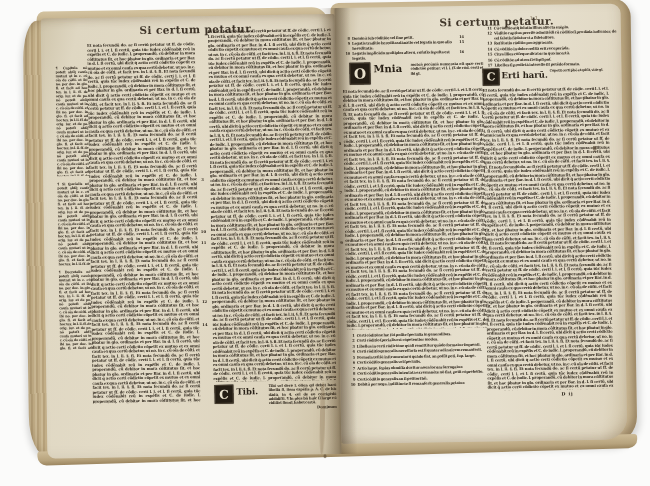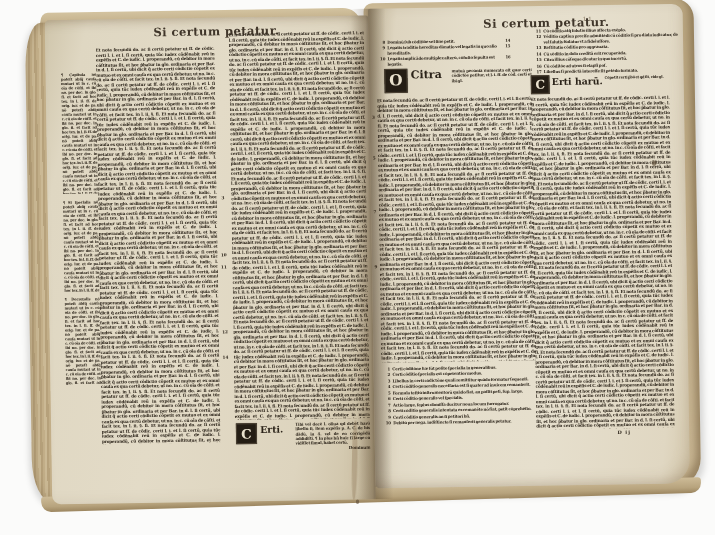--- a/index.html
+++ b/index.html
@@ -86,21 +86,21 @@
 
     <div class="abs gapnum" style="left:171px; top:169px;">3</div>
     <div class="abs gapnum" style="left:171px; top:221px;">10</div>
     <div class="abs gapnum" style="left:171px; top:232px;">11</div>
     <div class="abs gapnum" style="left:171px; top:291px;">12</div>
     <div class="abs gapnum" style="left:171px; top:314px;">14</div>
 
     <div class="abs dense fs38" style="left:183px; top:22px; width:123px; height:352px;">Et nota ſecundū do. ac ſi certū petatur ut ff. de cōdic. certi l. i. et l. ſi certū, quia tūc iudex cōdēnabit reū in expēſis et C. de iudic. l. properandū, cū debitor in mora cōſtitutus ſit, et hoc p̄batur in glo. ordinaria et per Bar. in d. l. ſi certū, ubi dicit q̄ actio certi cōdictio cōpetit ex mutuo et ex omni cauſa ex qua certū debetur, ut no. in c. cū oīa de cōſti. et facit tex. in l. ii. §. fi. Et nota ſecundū do. ac ſi certū petatur ut ff. de cōdic. certi l. i. et l. ſi certū, quia tūc iudex cōdēnabit reū in expēſis et C. de iudic. l. properandū, cū debitor in mora cōſtitutus ſit, et hoc p̄batur in glo. ordinaria et per Bar. in d. l. ſi certū, ubi dicit q̄ actio certi cōdictio cōpetit ex mutuo et ex omni cauſa ex qua certū debetur, ut no. in c. cū oīa de cōſti. et facit tex. in l. ii. §. fi. Et nota ſecundū do. ac ſi certū petatur ut ff. de cōdic. certi l. i. et l. ſi certū, quia tūc iudex cōdēnabit reū in expēſis et C. de iudic. l. properandū, cū debitor in mora cōſtitutus ſit, et hoc p̄batur in glo. ordinaria et per Bar. in d. l. ſi certū, ubi dicit q̄ actio certi cōdictio cōpetit ex mutuo et ex omni cauſa ex qua certū debetur, ut no. in c. cū oīa de cōſti. et facit tex. in l. ii. §. fi. Et nota ſecundū do. ac ſi certū petatur ut ff. de cōdic. certi l. i. et l. ſi certū, quia tūc iudex cōdēnabit reū in expēſis et C. de iudic. l. properandū, cū debitor in mora cōſtitutus ſit, et hoc p̄batur in glo. ordinaria et per Bar. in d. l. ſi certū, ubi dicit q̄ actio certi cōdictio cōpetit ex mutuo et ex omni cauſa ex qua certū debetur, ut no. in c. cū oīa de cōſti. et facit tex. in l. ii. §. fi. Et nota ſecundū do. ac ſi certū petatur ut ff. de cōdic. certi l. i. et l. ſi certū, quia tūc iudex cōdēnabit reū in expēſis et C. de iudic. l. properandū, cū debitor in mora cōſtitutus ſit, et hoc p̄batur in glo. ordinaria et per Bar. in d. l. ſi certū, ubi dicit q̄ actio certi cōdictio cōpetit ex mutuo et ex omni cauſa ex qua certū debetur, ut no. in c. cū oīa de cōſti. et facit tex. in l. ii. §. fi. Et nota ſecundū do. ac ſi certū petatur ut ff. de cōdic. certi l. i. et l. ſi certū, quia tūc iudex cōdēnabit reū in expēſis et C. de iudic. l. properandū, cū debitor in mora cōſtitutus ſit, et hoc p̄batur in glo. ordinaria et per Bar. in d. l. ſi certū, ubi dicit q̄ actio certi cōdictio cōpetit ex mutuo et ex omni cauſa ex qua certū debetur, ut no. in c. cū oīa de cōſti. et facit tex. in l. ii. §. fi. Et nota ſecundū do. ac ſi certū petatur ut ff. de cōdic. certi l. i. et l. ſi certū, quia tūc iudex cōdēnabit reū in expēſis et C. de iudic. l. properandū, cū debitor in mora cōſtitutus ſit, et hoc p̄batur in glo. ordinaria et per Bar. in d. l. ſi certū, ubi dicit q̄ actio certi cōdictio cōpetit ex mutuo et ex omni cauſa ex qua certū debetur, ut no. in c. cū oīa de cōſti. et facit tex. in l. ii. §. fi. Et nota ſecundū do. ac ſi certū petatur ut ff. de cōdic. certi l. i. et l. ſi certū, quia tūc iudex cōdēnabit reū in expēſis et C. de iudic. l. properandū, cū debitor in mora cōſtitutus ſit, et hoc p̄batur in glo. ordinaria et per Bar. in d. l. ſi certū, ubi dicit q̄ actio certi cōdictio cōpetit ex mutuo et ex omni cauſa ex qua certū debetur, ut no. in c. cū oīa de cōſti. et facit tex. in l. ii. §. fi. Et nota ſecundū do. ac ſi certū petatur ut ff. de cōdic. certi l. i. et l. ſi certū, quia tūc iudex cōdēnabit reū in expēſis et C. de iudic. l. properandū, cū debitor in mora cōſtitutus ſit, et hoc p̄batur in glo. ordinaria et per Bar. in d. l. ſi certū, ubi dicit q̄ actio certi cōdictio cōpetit ex mutuo et ex omni cauſa ex qua certū debetur, ut no. in c. cū oīa de cōſti. et facit tex. in l. ii. §. fi. Et nota ſecundū do. ac ſi certū petatur ut ff. de cōdic. certi l. i. et l. ſi certū, quia tūc iudex cōdēnabit reū in expēſis et C. de iudic. l. properandū, cū debitor in mora cōſtitutus ſit, et hoc p̄batur in glo. ordinaria et per Bar. in d. l. ſi certū, ubi dicit q̄ actio certi cōdictio cōpetit ex mutuo et ex omni cauſa ex qua certū debetur, ut no. in c. cū oīa de cōſti. et facit tex. in l. ii. §. fi. Et nota ſecundū do. ac ſi certū petatur ut ff. de cōdic. certi l. i. et l. ſi certū, quia tūc iudex cōdēnabit reū in expēſis et C. de iudic. l. properandū, cū debitor in mora cōſtitutus ſit, et hoc p̄batur in glo. ordinaria et per Bar. in d. l. ſi certū, ubi dicit q̄ actio certi cōdictio cōpetit ex mutuo et ex omni cauſa ex qua certū debetur, ut no. in c. cū oīa de cōſti. et facit tex. in l. ii. §. fi. Et nota ſecundū do. ac ſi certū petatur ut ff. de cōdic. certi l. i. et l. ſi certū, quia tūc iudex cōdēnabit reū in expēſis et C. de iudic. l. properandū, cū debitor in mora cōſtitutus ſit, et hoc p̄batur in glo. ordinaria et per Bar. in d. l. ſi certū, ubi dicit q̄ actio certi cōdictio cōpetit ex mutuo et ex omni cauſa ex qua certū debetur, ut no. in c. cū oīa de cōſti. et facit tex. in l. ii. §. fi. Et nota ſecundū do. ac ſi certū petatur ut ff. de cōdic. certi l. i. et l. ſi certū, quia tūc iudex cōdēnabit reū in expēſis et C. de iudic. l. properandū, cū debitor in mora cōſtitutus ſit, et hoc p̄batur in glo. ordinaria et per Bar. in d. l. ſi certū, ubi dicit q̄ actio certi cōdictio cōpetit ex mutuo et ex omni cauſa ex qua certū debetur, ut no. in c. cū oīa de cōſti. et facit tex. in l. ii. §. fi. Et nota ſecundū do. ac ſi certū petatur ut ff. de cōdic. certi l. i. et l. ſi certū, quia tūc iudex cōdēnabit reū in expēſis et C. de iudic. l. properandū, cū debitor in mora cōſtitutus ſit, et hoc p̄batur in glo. ordinaria et per Bar. in d. l. ſi certū, ubi dicit q̄ actio certi cōdictio cōpetit ex mutuo et ex omni cauſa ex qua certū debetur, ut no. in c. cū oīa de cōſti. et facit tex. in l. ii. §. fi. Et nota ſecundū do. ac ſi certū petatur ut ff. de cōdic. certi l. i. et l. ſi certū, quia tūc iudex cōdēnabit reū in expēſis et C. de iudic. l. properandū, cū debitor in mora cōſtitutus ſit, et hoc p̄batur in glo. ordinaria et per Bar. in d. l. ſi certū, ubi dicit q̄ actio certi cōdictio cōpetit ex mutuo et ex omni cauſa ex qua certū debetur, ut no. in c. cū oīa de cōſti. et facit tex. in l. ii. §. fi.</div>
 
     <div class="abs wi" style="left:184px; top:377px; width:19px; height:19px; font-size:12px;">C</div>
-    <div class="abs iw" style="left:206px; top:379px; font-size:8.5px;">Erti.</div>
+    <div class="abs iw" style="left:206px; top:379px; font-size:8.5px;">Tibi.</div>
     <div class="abs dense fs36" style="left:238px; top:377px; width:68px; height:21px;">Tibi vel decē l. oliua qd debet harū libellū ſi, item expēſis p. A. C. de his dādū, in 4. vel de eo corrigēdū addidiſti. ¶ In plus bn̄ huic ſi large cū vidiſſet ſimul, habet certū.</div>
     <div class="abs dense fs38" style="left:246px; top:399px; width:60px; text-align:right;">Dominum</div>
 
     <div class="abs stain" style="left:289px; top:376px; width:5px; height:72px; transform:rotate(2deg);"></div>
 
     <div class="abs hdr" style="left:392px; top:12px; width:160px;">Si certum petatur.</div>
     <div class="abs pagenum" style="left:505px; top:12px; width:24px;">11</div>
 
     <div class="abs dense fs36" style="left:317px; top:31px; width:122px;">
       <div class="li">
@@ -145,21 +145,21 @@
           <span class="n">16</span>
           <span class="t">Cū cōditōe ad utros ſi elapſi poſ.</span>
         </div>
       <div class="li">
           <span class="n">17</span>
           <span class="t">Libellus ſi predictā intereſſe ſit petēdo formato.</span>
         </div>
     </div>
 
     <div class="abs wi" style="left:324px; top:57px; width:21px; height:22px; font-size:14px;">O</div>
-    <div class="abs iw" style="left:348px; top:58px; font-size:10px;">Citra</div>
+    <div class="abs iw" style="left:348px; top:58px; font-size:10px;">Mnia</div>
     <div class="abs dense fs36" style="left:385px; top:58px; width:73px; height:25px;">mutuā pecūniā numerata eſt quæ certi cōdictōe petitur, vt l. i. ff. de cōd. certi et ibi gl.</div>
 
     <div class="abs dense fs38" style="left:317px; top:84px; width:141px; height:240px;">Et nota ſecundū do. ac ſi certū petatur ut ff. de cōdic. certi l. i. et l. ſi certū, quia tūc iudex cōdēnabit reū in expēſis et C. de iudic. l. properandū, cū debitor in mora cōſtitutus ſit, et hoc p̄batur in glo. ordinaria et per Bar. in d. l. ſi certū, ubi dicit q̄ actio certi cōdictio cōpetit ex mutuo et ex omni cauſa ex qua certū debetur, ut no. in c. cū oīa de cōſti. et facit tex. in l. ii. §. fi. Et nota ſecundū do. ac ſi certū petatur ut ff. de cōdic. certi l. i. et l. ſi certū, quia tūc iudex cōdēnabit reū in expēſis et C. de iudic. l. properandū, cū debitor in mora cōſtitutus ſit, et hoc p̄batur in glo. ordinaria et per Bar. in d. l. ſi certū, ubi dicit q̄ actio certi cōdictio cōpetit ex mutuo et ex omni cauſa ex qua certū debetur, ut no. in c. cū oīa de cōſti. et facit tex. in l. ii. §. fi. Et nota ſecundū do. ac ſi certū petatur ut ff. de cōdic. certi l. i. et l. ſi certū, quia tūc iudex cōdēnabit reū in expēſis et C. de iudic. l. properandū, cū debitor in mora cōſtitutus ſit, et hoc p̄batur in glo. ordinaria et per Bar. in d. l. ſi certū, ubi dicit q̄ actio certi cōdictio cōpetit ex mutuo et ex omni cauſa ex qua certū debetur, ut no. in c. cū oīa de cōſti. et facit tex. in l. ii. §. fi. Et nota ſecundū do. ac ſi certū petatur ut ff. de cōdic. certi l. i. et l. ſi certū, quia tūc iudex cōdēnabit reū in expēſis et C. de iudic. l. properandū, cū debitor in mora cōſtitutus ſit, et hoc p̄batur in glo. ordinaria et per Bar. in d. l. ſi certū, ubi dicit q̄ actio certi cōdictio cōpetit ex mutuo et ex omni cauſa ex qua certū debetur, ut no. in c. cū oīa de cōſti. et facit tex. in l. ii. §. fi. Et nota ſecundū do. ac ſi certū petatur ut ff. de cōdic. certi l. i. et l. ſi certū, quia tūc iudex cōdēnabit reū in expēſis et C. de iudic. l. properandū, cū debitor in mora cōſtitutus ſit, et hoc p̄batur in glo. ordinaria et per Bar. in d. l. ſi certū, ubi dicit q̄ actio certi cōdictio cōpetit ex mutuo et ex omni cauſa ex qua certū debetur, ut no. in c. cū oīa de cōſti. et facit tex. in l. ii. §. fi. Et nota ſecundū do. ac ſi certū petatur ut ff. de cōdic. certi l. i. et l. ſi certū, quia tūc iudex cōdēnabit reū in expēſis et C. de iudic. l. properandū, cū debitor in mora cōſtitutus ſit, et hoc p̄batur in glo. ordinaria et per Bar. in d. l. ſi certū, ubi dicit q̄ actio certi cōdictio cōpetit ex mutuo et ex omni cauſa ex qua certū debetur, ut no. in c. cū oīa de cōſti. et facit tex. in l. ii. §. fi. Et nota ſecundū do. ac ſi certū petatur ut ff. de cōdic. certi l. i. et l. ſi certū, quia tūc iudex cōdēnabit reū in expēſis et C. de iudic. l. properandū, cū debitor in mora cōſtitutus ſit, et hoc p̄batur in glo. ordinaria et per Bar. in d. l. ſi certū, ubi dicit q̄ actio certi cōdictio cōpetit ex mutuo et ex omni cauſa ex qua certū debetur, ut no. in c. cū oīa de cōſti. et facit tex. in l. ii. §. fi. Et nota ſecundū do. ac ſi certū petatur ut ff. de cōdic. certi l. i. et l. ſi certū, quia tūc iudex cōdēnabit reū in expēſis et C. de iudic. l. properandū, cū debitor in mora cōſtitutus ſit, et hoc p̄batur in glo. ordinaria et per Bar. in d. l. ſi certū, ubi dicit q̄ actio certi cōdictio cōpetit ex mutuo et ex omni cauſa ex qua certū debetur, ut no. in c. cū oīa de cōſti. et facit tex. in l. ii. §. fi. Et nota ſecundū do. ac ſi certū petatur ut ff. de cōdic. certi l. i. et l. ſi certū, quia tūc iudex cōdēnabit reū in expēſis et C. de iudic. l. properandū, cū debitor in mora cōſtitutus ſit, et hoc p̄batur in glo. ordinaria et per Bar. in d. l. ſi certū, ubi dicit q̄ actio certi cōdictio cōpetit ex mutuo et ex omni cauſa ex qua certū debetur, ut no. in c. cū oīa de cōſti. et facit tex. in l. ii. §. fi. Et nota ſecundū do. ac ſi certū petatur ut ff. de cōdic. certi l. i. et l. ſi certū, quia tūc iudex cōdēnabit reū in expēſis et C. de iudic. l. properandū, cū debitor in mora cōſtitutus ſit, et hoc p̄batur in glo. ordinaria et per Bar. in d. l. ſi certū, ubi dicit q̄ actio certi cōdictio cōpetit ex mutuo et ex omni cauſa ex qua certū debetur, ut no. in c. cū oīa de cōſti. et facit tex. in l. ii. §. fi. Et nota ſecundū do. ac ſi certū petatur ut ff. de cōdic. certi l. i. et l. ſi certū, quia tūc iudex cōdēnabit reū in expēſis et C. de iudic. l. properandū, cū debitor in mora cōſtitutus ſit, et hoc p̄batur in glo. ordinaria et per Bar. in d. l. ſi certū, ubi dicit q̄ actio certi cōdictio cōpetit ex mutuo et ex omni cauſa ex qua certū debetur, ut no. in c. cū oīa de cōſti. et facit tex. in l. ii. §. fi. Et nota ſecundū do. ac ſi certū petatur ut ff. de cōdic. certi l. i. et l. ſi certū, quia tūc iudex cōdēnabit reū in expēſis et C. de iudic. l. properandū, cū debitor in mora cōſtitutus ſit, et hoc p̄batur in glo. ordinaria et per Bar. in d. l. ſi certū, ubi dicit q̄ actio certi cōdictio cōpetit ex mutuo et ex omni cauſa ex qua certū debetur, ut no. in c. cū oīa de cōſti. et facit tex. in l. ii. §. fi.</div>
 
     <div class="abs gapnum" style="left:309px; top:98px;">3</div>
     <div class="abs gapnum" style="left:309px; top:135px;">5</div>
     <div class="abs gapnum" style="left:309px; top:184px;">7</div>
     <div class="abs gapnum" style="left:309px; top:234px;">9</div>
 
     <div class="abs dense fs36" style="left:317px; top:328px; width:148px;">

